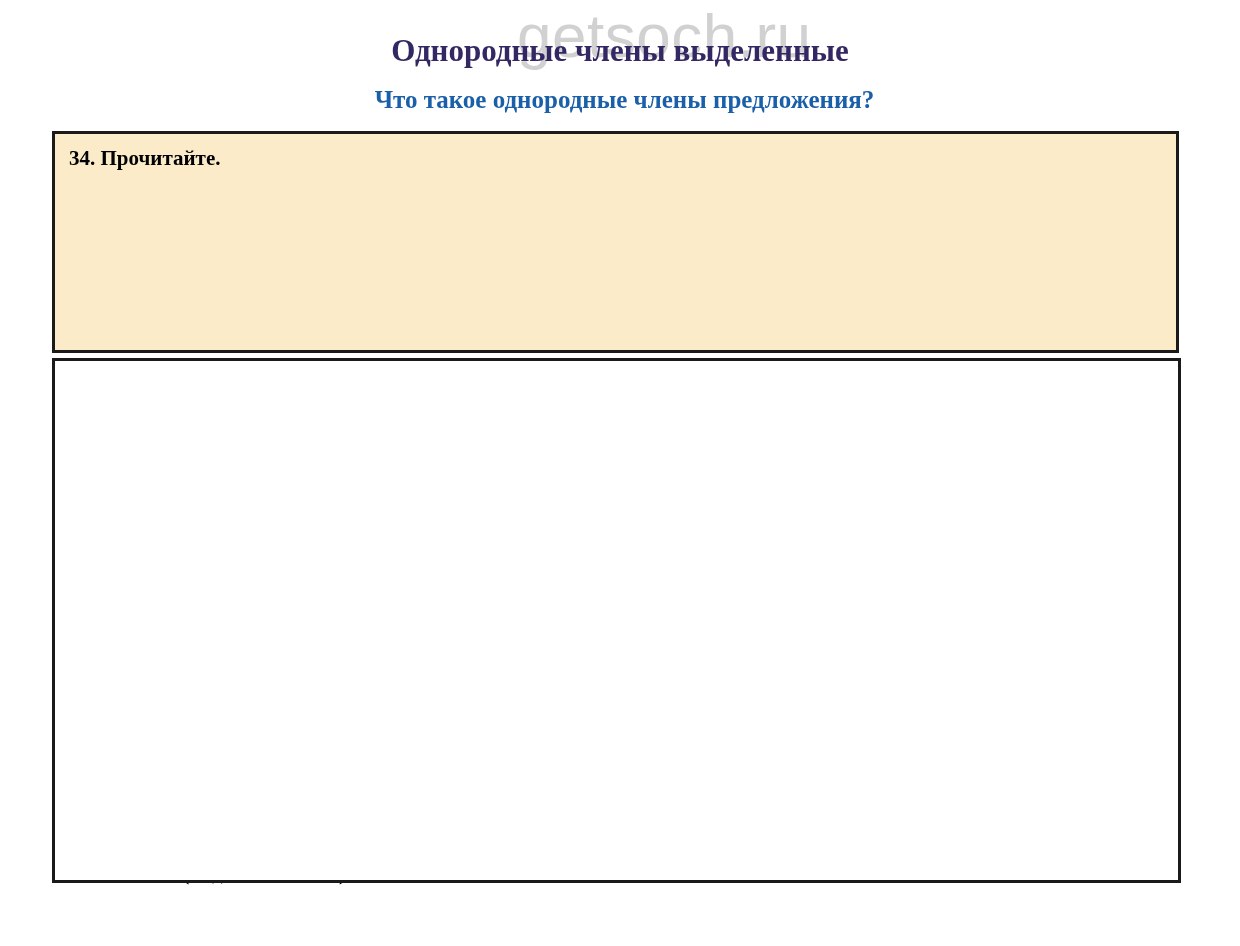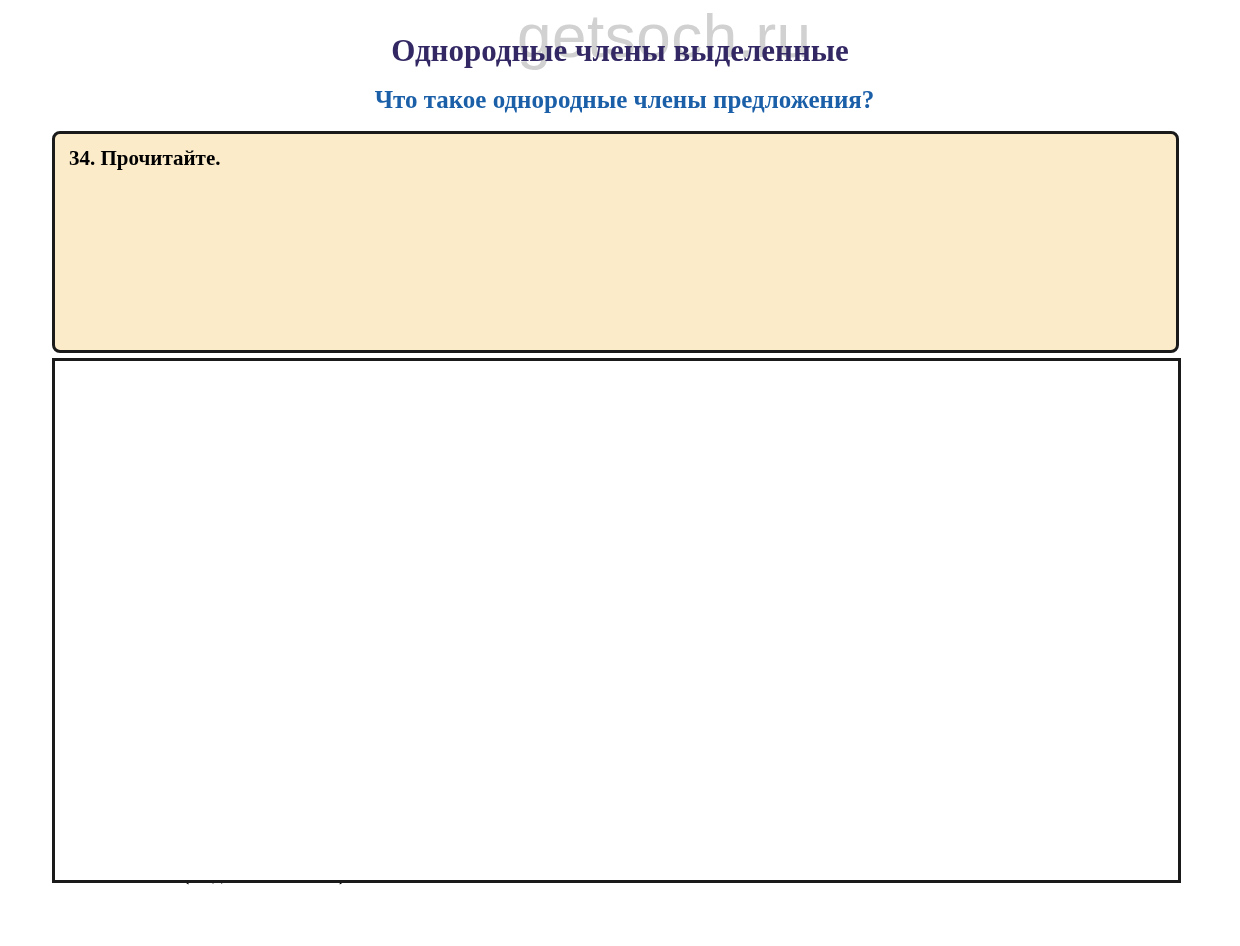--- a/index.html
+++ b/index.html
@@ -71,21 +71,20 @@
     border: 3px solid #1a1a1a;
     box-sizing: border-box;
     z-index: 10;
   }
   .box-task {
     left: 52px;
     top: 131px;
     width: 1127px;
     height: 222px;
     background: #fbebc9;
-    border-radius: 8px;
   }
   .box-answer {
     left: 52px;
     top: 358px;
     width: 1129px;
     height: 525px;
     background: #ffffff;
   }
 
   

